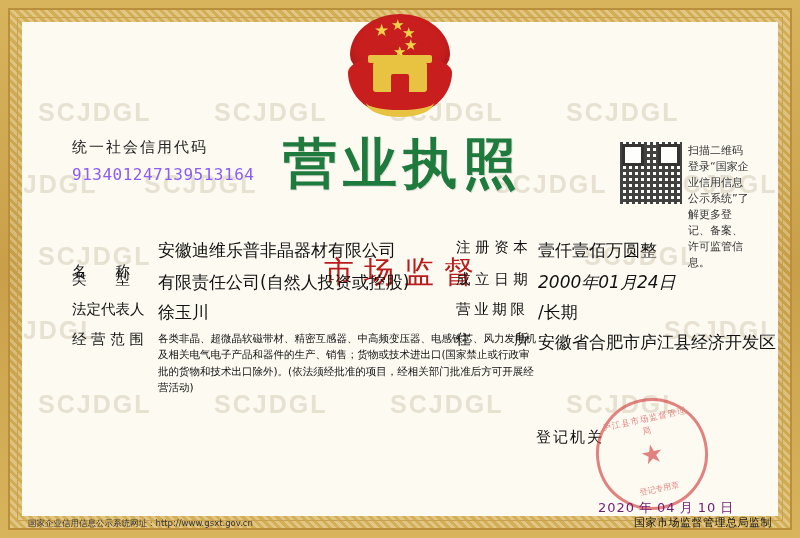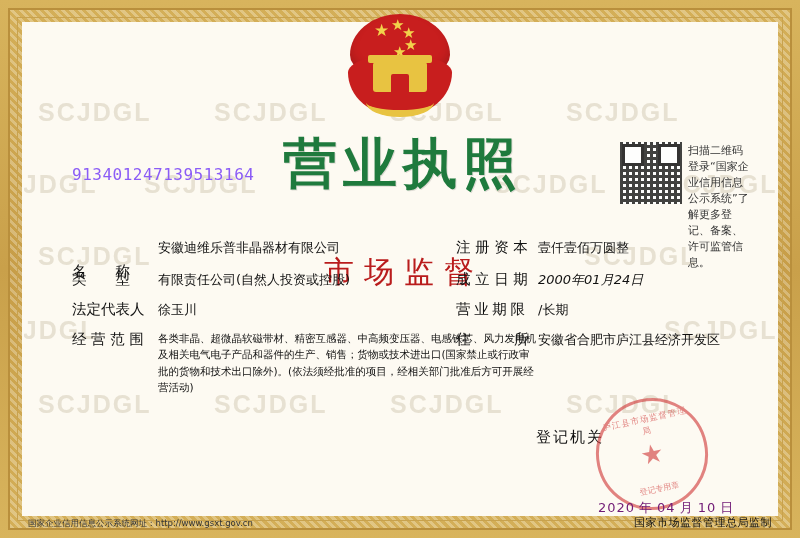--- a/index.html
+++ b/index.html
@@ -194,21 +194,21 @@
   
   .field-label {
     position: absolute;
     font-size: 14.5px;
     color: #111;
     font-family: "DejaVu Sans", sans-serif;
     white-space: nowrap;
   }
   .field-value {
     position: absolute;
-    font-size: 13px;
+    font-size: 17px;
     color: #111;
     font-family: "DejaVu Sans", sans-serif;
     white-space: nowrap;
   }
   .field-value.small {
     font-size: 10.5px;
     line-height: 1.55;
     white-space: normal;
     width: 378px;
   }
@@ -324,20 +324,21 @@
     <div class="star" style="left:47px; top:7px;">★</div>
     <div class="star" style="left:58px; top:15px;">★</div>
     <div class="star" style="left:60px; top:27px;">★</div>
     <div class="star" style="left:49px; top:34px;">★</div>
     <div class="gate"></div>
     <div class="cogs"></div>
   </div>
 
   <div class="title">营业执照</div>
 
+  <div class="code-label">统一社会信用代码</div>
   <div class="code-value">913401247139513164</div>
 
   <div class="qr"></div>
   <div class="qr-note">扫描二维码登录“国家企业信用信息公示系统”了解更多登记、备案、许可监管信息。</div>
 
   <div class="field-label" style="left:72px;  top:238px;margin-top:24px;">名　　称</div>
   <div class="field-value" style="left:158px; top:239px;">安徽迪维乐普非晶器材有限公司</div>
 
   <div class="field-label" style="left:72px;  top:270px;">类　　型</div>
   <div class="field-value" style="left:158px; top:271px;">有限责任公司(自然人投资或控股)</div>

